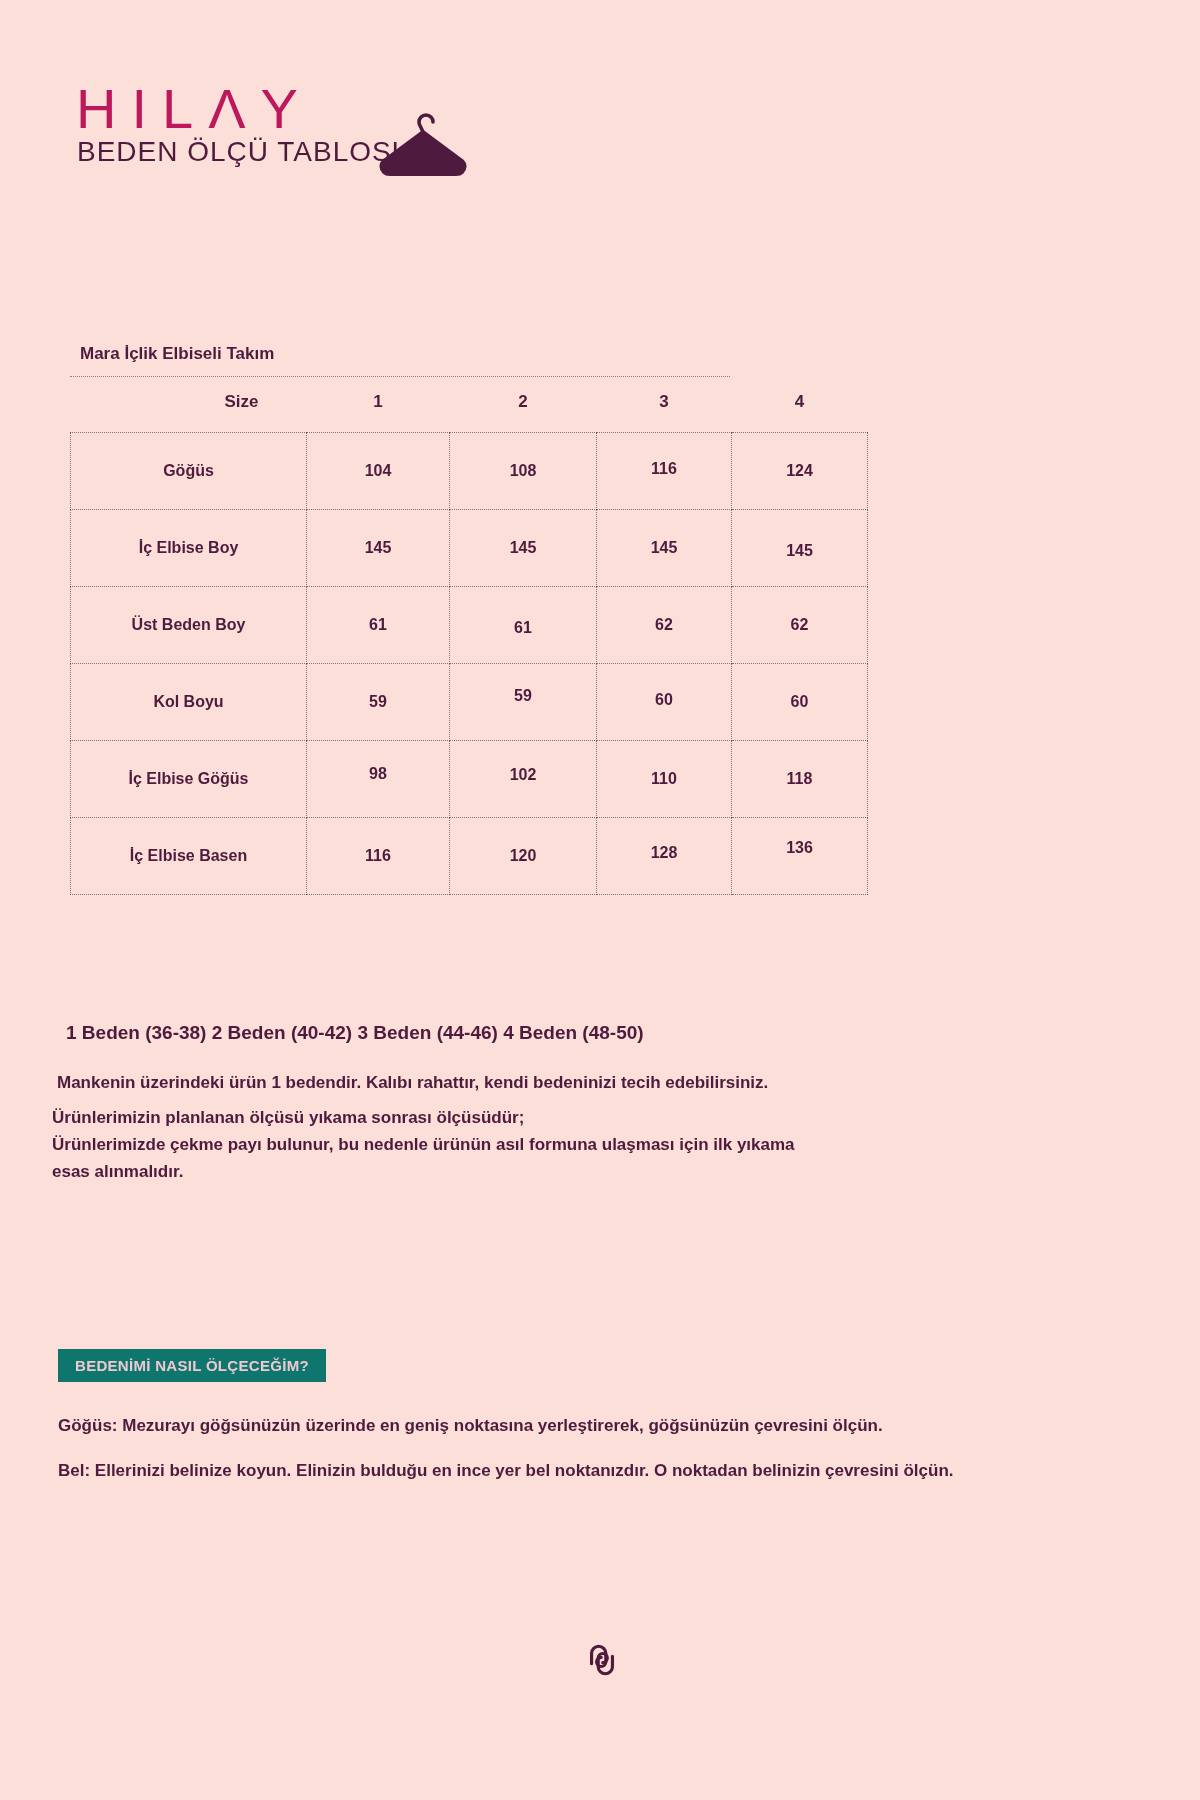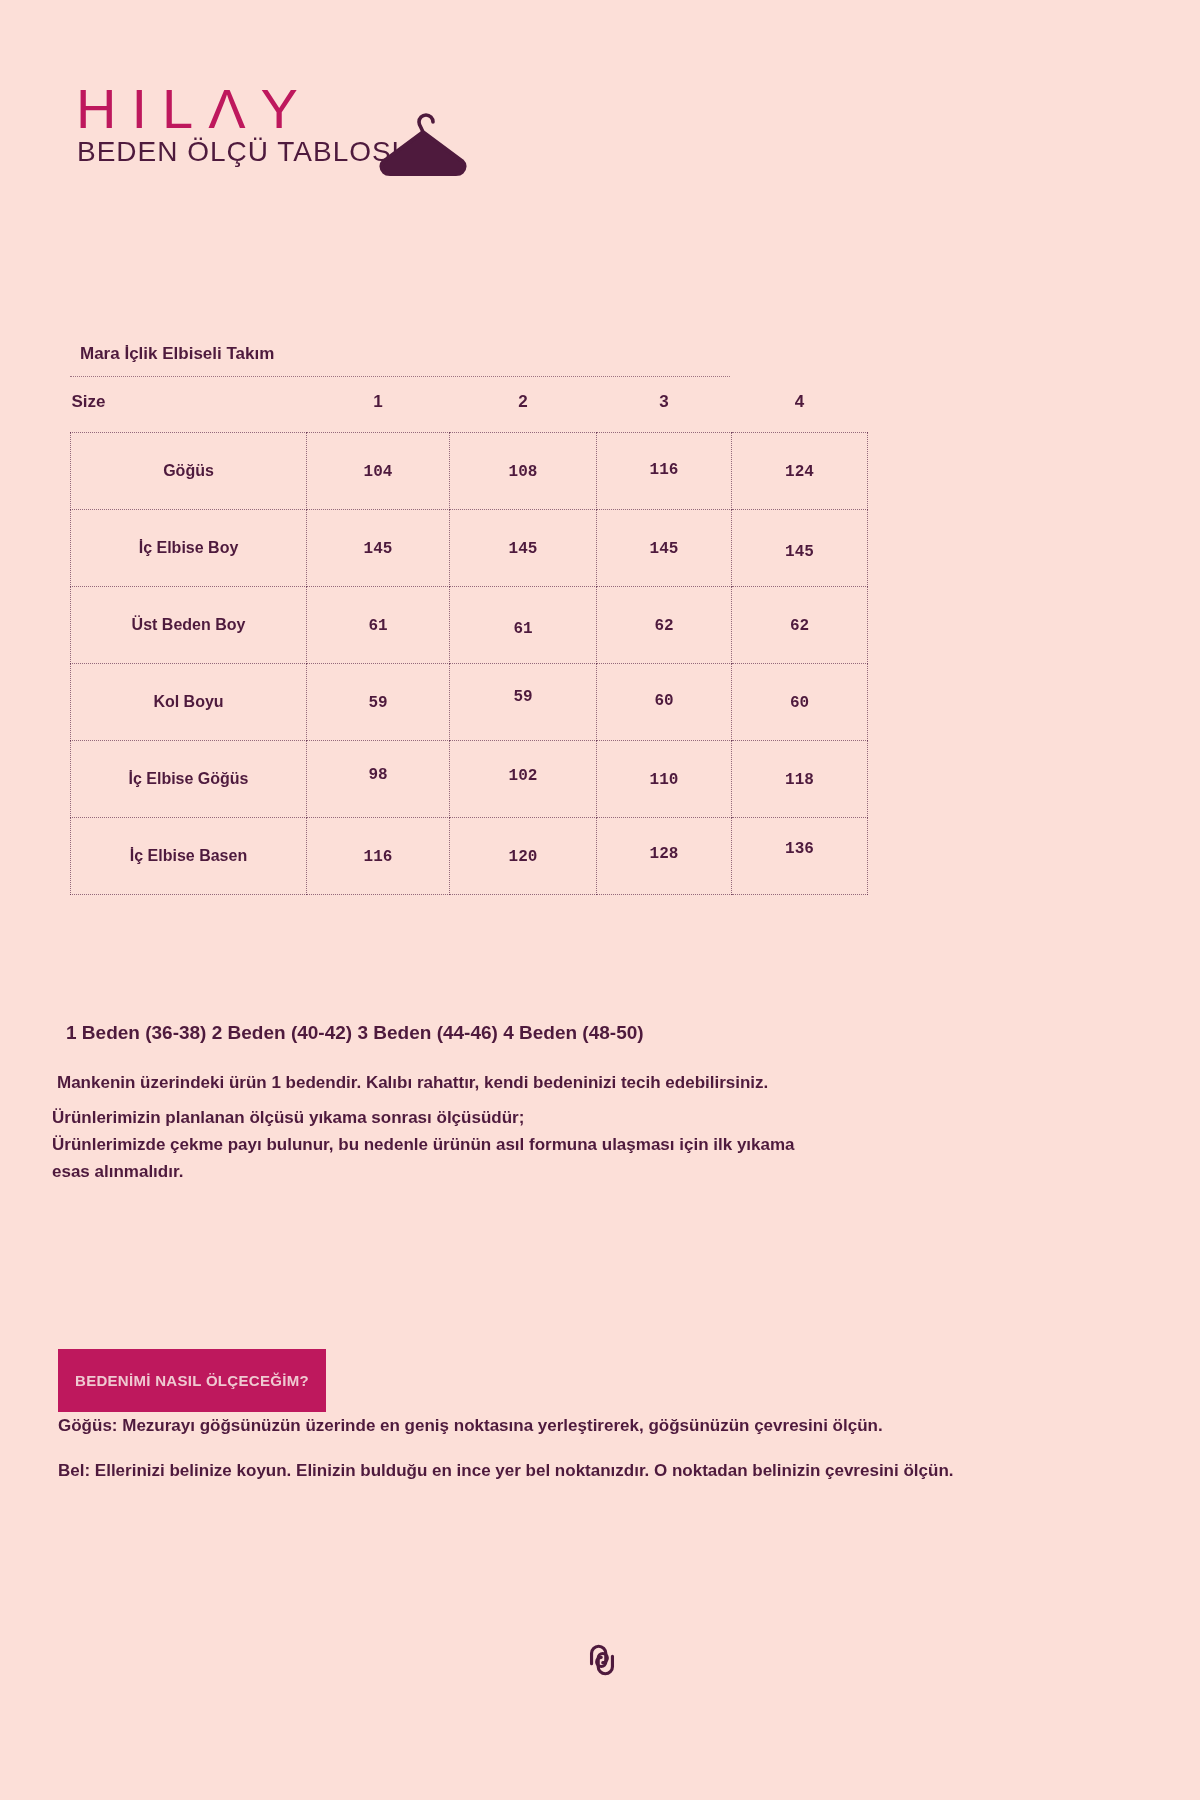--- a/index.html
+++ b/index.html
@@ -46,28 +46,28 @@
     table-layout:fixed;
   }
   col.c0{width:236px;} col.c1{width:143px;} col.c2{width:147px;}
   col.c3{width:135px;} col.c4{width:136px;}
   thead td{
     border:none;
     height:58px;
     font-size:17px; font-weight:700;
     text-align:center; vertical-align:middle;
   }
-  thead td:first-child{ text-align:left; padding-right:48px; }
+  thead td:first-child{ text-align:right; padding-right:48px; }
   tbody td{
     border:1.5px dotted rgba(78,26,61,.6);
     height:74px;
     font-size:16px; font-weight:700;
     text-align:center; vertical-align:middle;
   }
-  .v{ display:inline-block;font-family:Liberation Mono, monospace; }
+  .v{ display:inline-block; }
   
   tbody tr:nth-child(1) td:nth-child(4) .v{transform:translateY(-2px);}
   tbody tr:nth-child(2) td:nth-child(5) .v{transform:translateY(3px);}
   tbody tr:nth-child(3) td:nth-child(3) .v{transform:translateY(3px);}
   tbody tr:nth-child(4) td:nth-child(3) .v{transform:translateY(-6px);}
   tbody tr:nth-child(4) td:nth-child(4) .v{transform:translateY(-2px);}
   tbody tr:nth-child(5) td:nth-child(2) .v{transform:translateY(-5px);}
   tbody tr:nth-child(5) td:nth-child(3) .v{transform:translateY(-4px);}
   tbody tr:nth-child(6) td:nth-child(4) .v{transform:translateY(-3px);}
   tbody tr:nth-child(6) td:nth-child(5) .v{transform:translateY(-8px);}
@@ -83,25 +83,25 @@
   }
   .wash-note{
     left:52px; top:1104px;
     font-size:17px; font-weight:600;
     line-height:27px;
   }
 
   
   .badge{
     left:58px; top:1349px;
-    background:#be185d;
+    background:#0f766e;
     color:#efc9d1;
     font-size:15px; font-weight:700;
     letter-spacing:.3px;
-    padding:23px 17px;
+    padding:8px 17px;
   }
   .instructions{ left:58px; top:1416px; }
   .instructions div{
     font-size:17px; font-weight:700;
     margin-bottom:25px;
     white-space:nowrap;
   }
 
   .monogram{ left:583px; top:1641px; }
 </style>

